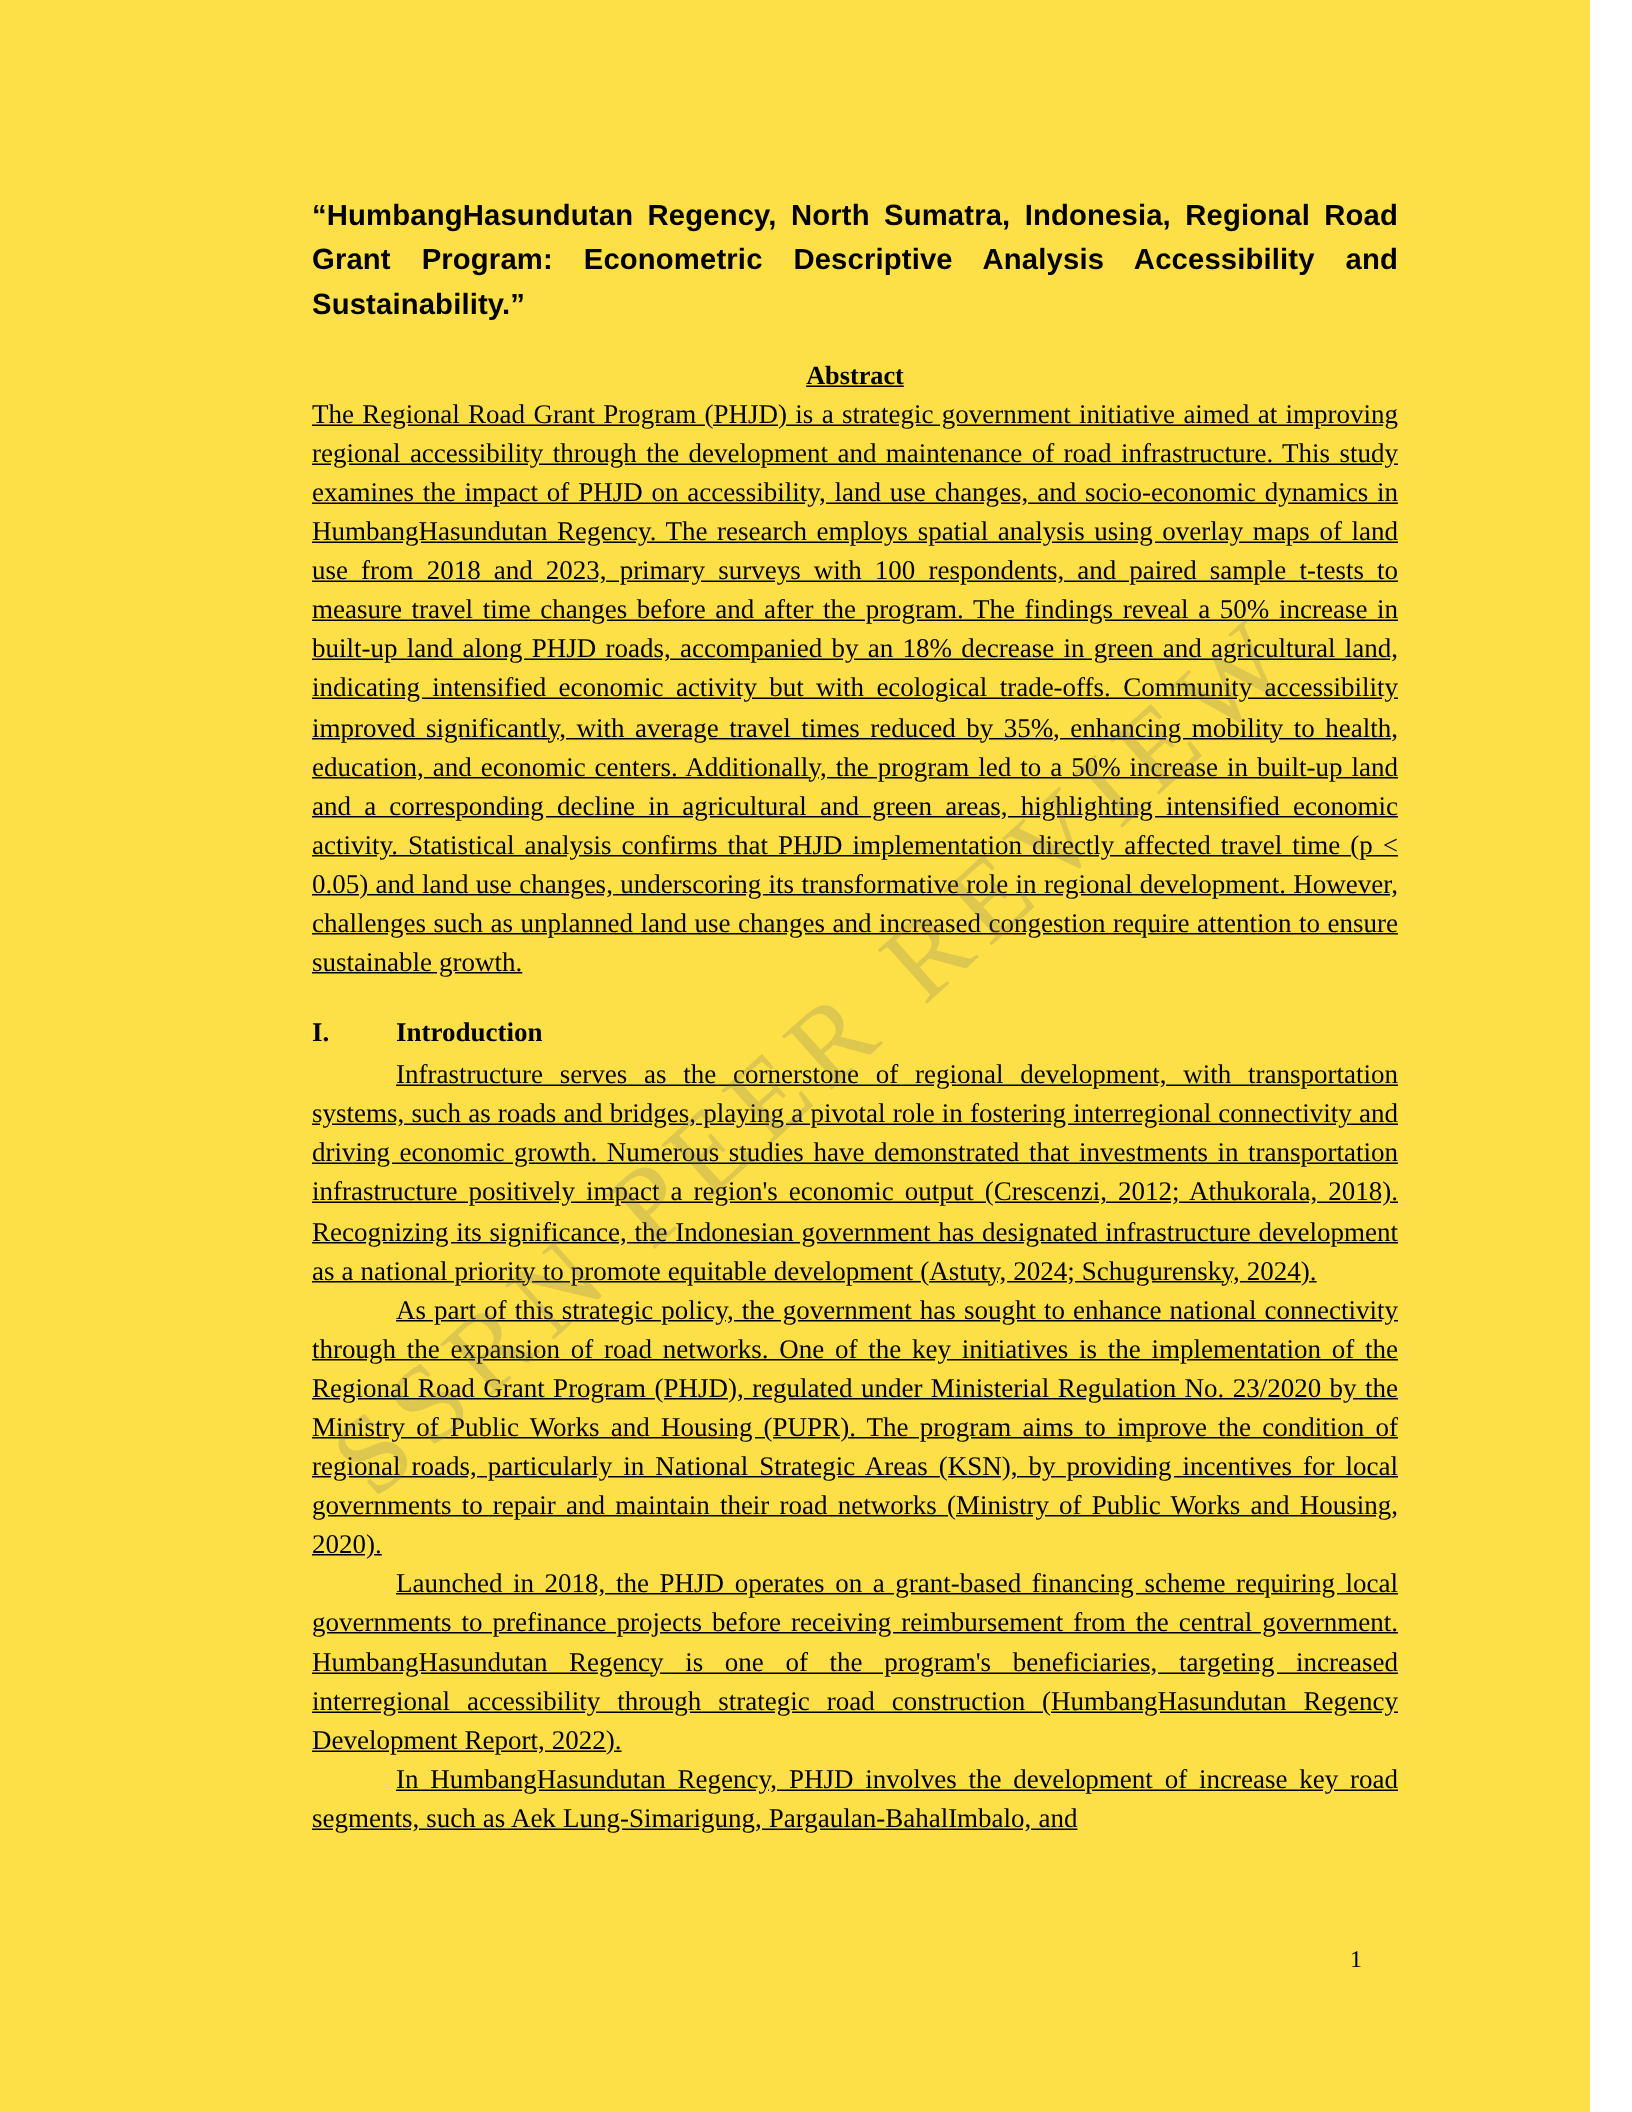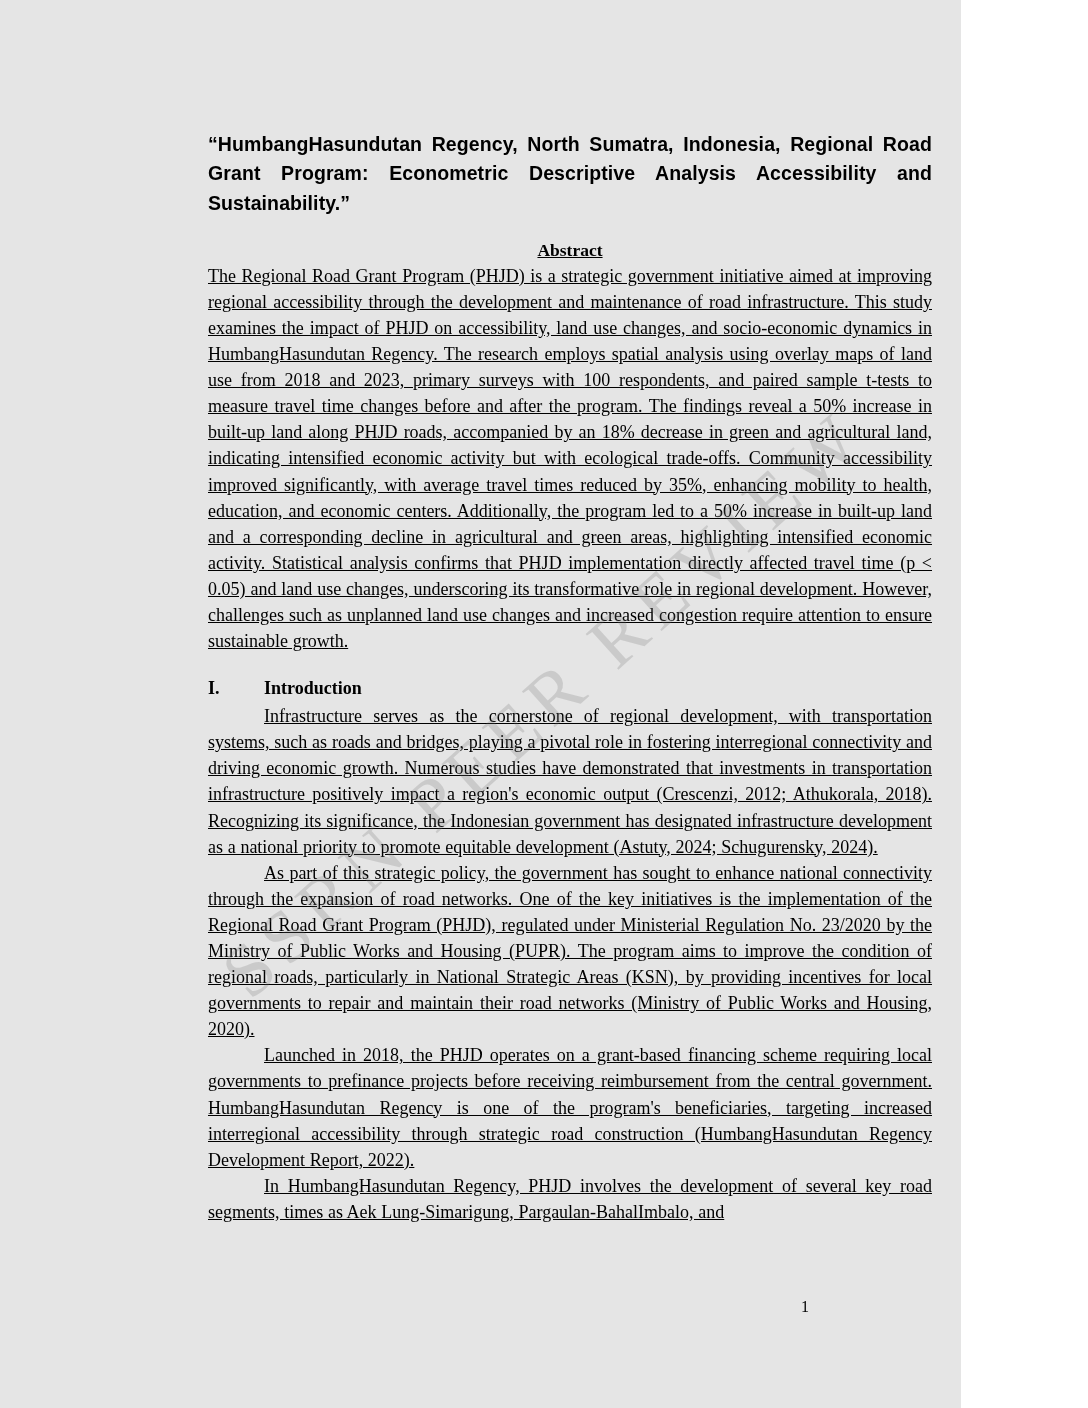--- a/index.html
+++ b/index.html
@@ -9,24 +9,24 @@
   }
   body {
     width: 1088px;
     height: 1408px;
     font-family: "Liberation Serif", serif;
     color: #000000;
     overflow: hidden;
   }
   .page {
     position: relative;
-    width: 961px;
+    width: 1060px;
     height: 1408px;
     box-sizing: border-box;
-    background: #e5e5e5;
+    background: #fde047;
   }
   .content {
     position: absolute;
     left: 208px;
     top: 130px;
     width: 724px;
   }
   .doc-title {
     font-family: "Liberation Sans", sans-serif;
     font-weight: bold;
@@ -122,21 +122,21 @@
 
 
     <div class="numbered-heading">
       <span class="num">I.</span>
       <span>Introduction</span>
     </div>
 
     <p class="body-text indent-first">Infrastructure serves as the cornerstone of regional development, with transportation systems, such as roads and bridges, playing a pivotal role in fostering interregional connectivity and driving economic growth. Numerous studies have demonstrated that investments in transportation infrastructure positively impact a region's economic output (Crescenzi, 2012; Athukorala, 2018). Recognizing its significance, the Indonesian government has designated infrastructure development as a national priority to promote equitable development (Astuty, 2024; Schugurensky, 2024).</p>
     <p class="body-text indent-first">As part of this strategic policy, the government has sought to enhance national connectivity through the expansion of road networks. One of the key initiatives is the implementation of the Regional Road Grant Program (PHJD), regulated under Ministerial Regulation No. 23/2020 by the Ministry of Public Works and Housing (PUPR). The program aims to improve the condition of regional roads, particularly in National Strategic Areas (KSN), by providing incentives for local governments to repair and maintain their road networks (Ministry of Public Works and Housing, 2020).</p>
     <p class="body-text indent-first">Launched in 2018, the PHJD operates on a grant-based financing scheme requiring local governments to prefinance projects before receiving reimbursement from the central government. HumbangHasundutan Regency is one of the program's beneficiaries, targeting increased interregional accessibility through strategic road construction (HumbangHasundutan Regency Development Report, 2022).</p>
-    <p class="body-text indent-first">In HumbangHasundutan Regency, PHJD involves the development of several key road segments, times as Aek Lung-Simarigung, Pargaulan-BahalImbalo, and</p>
+    <p class="body-text indent-first">In HumbangHasundutan Regency, PHJD involves the development of increase key road segments, such as Aek Lung-Simarigung, Pargaulan-BahalImbalo, and</p>
 
   </div>
 
   <div class="watermark">
     <span>SSRN PEER REVIEW</span>
   </div>
 
   <div class="page-number">1</div>
 
 </div>

